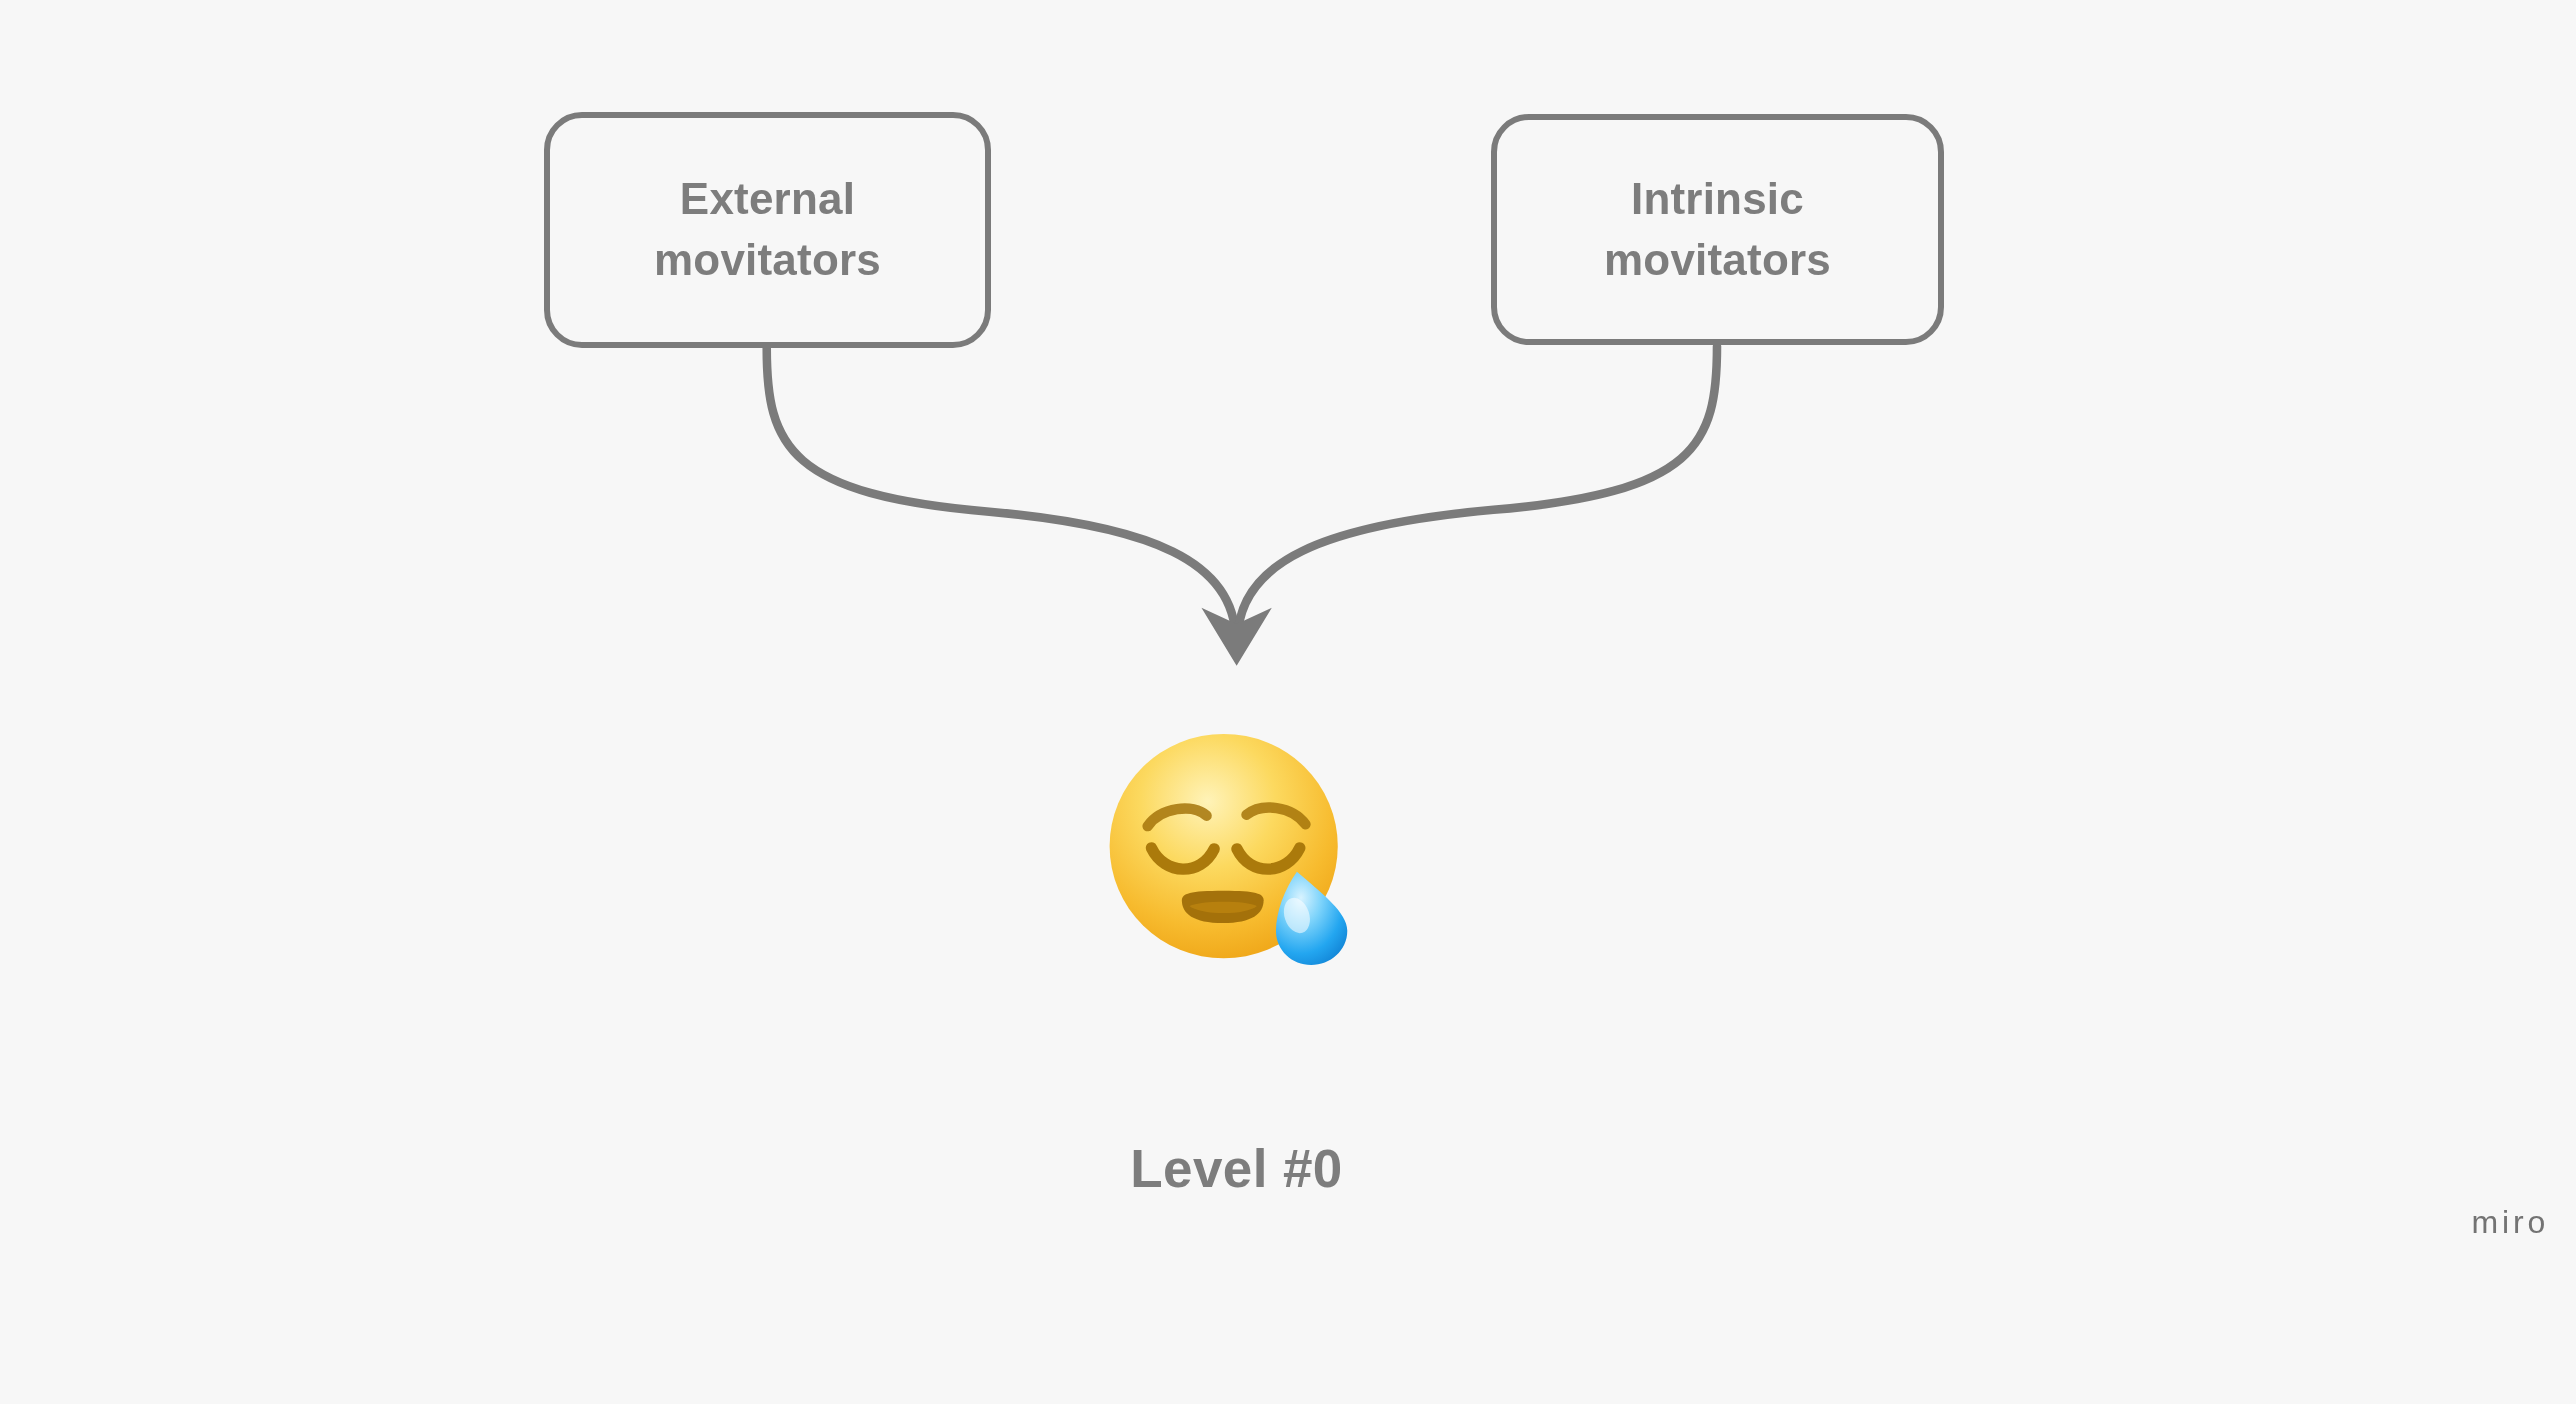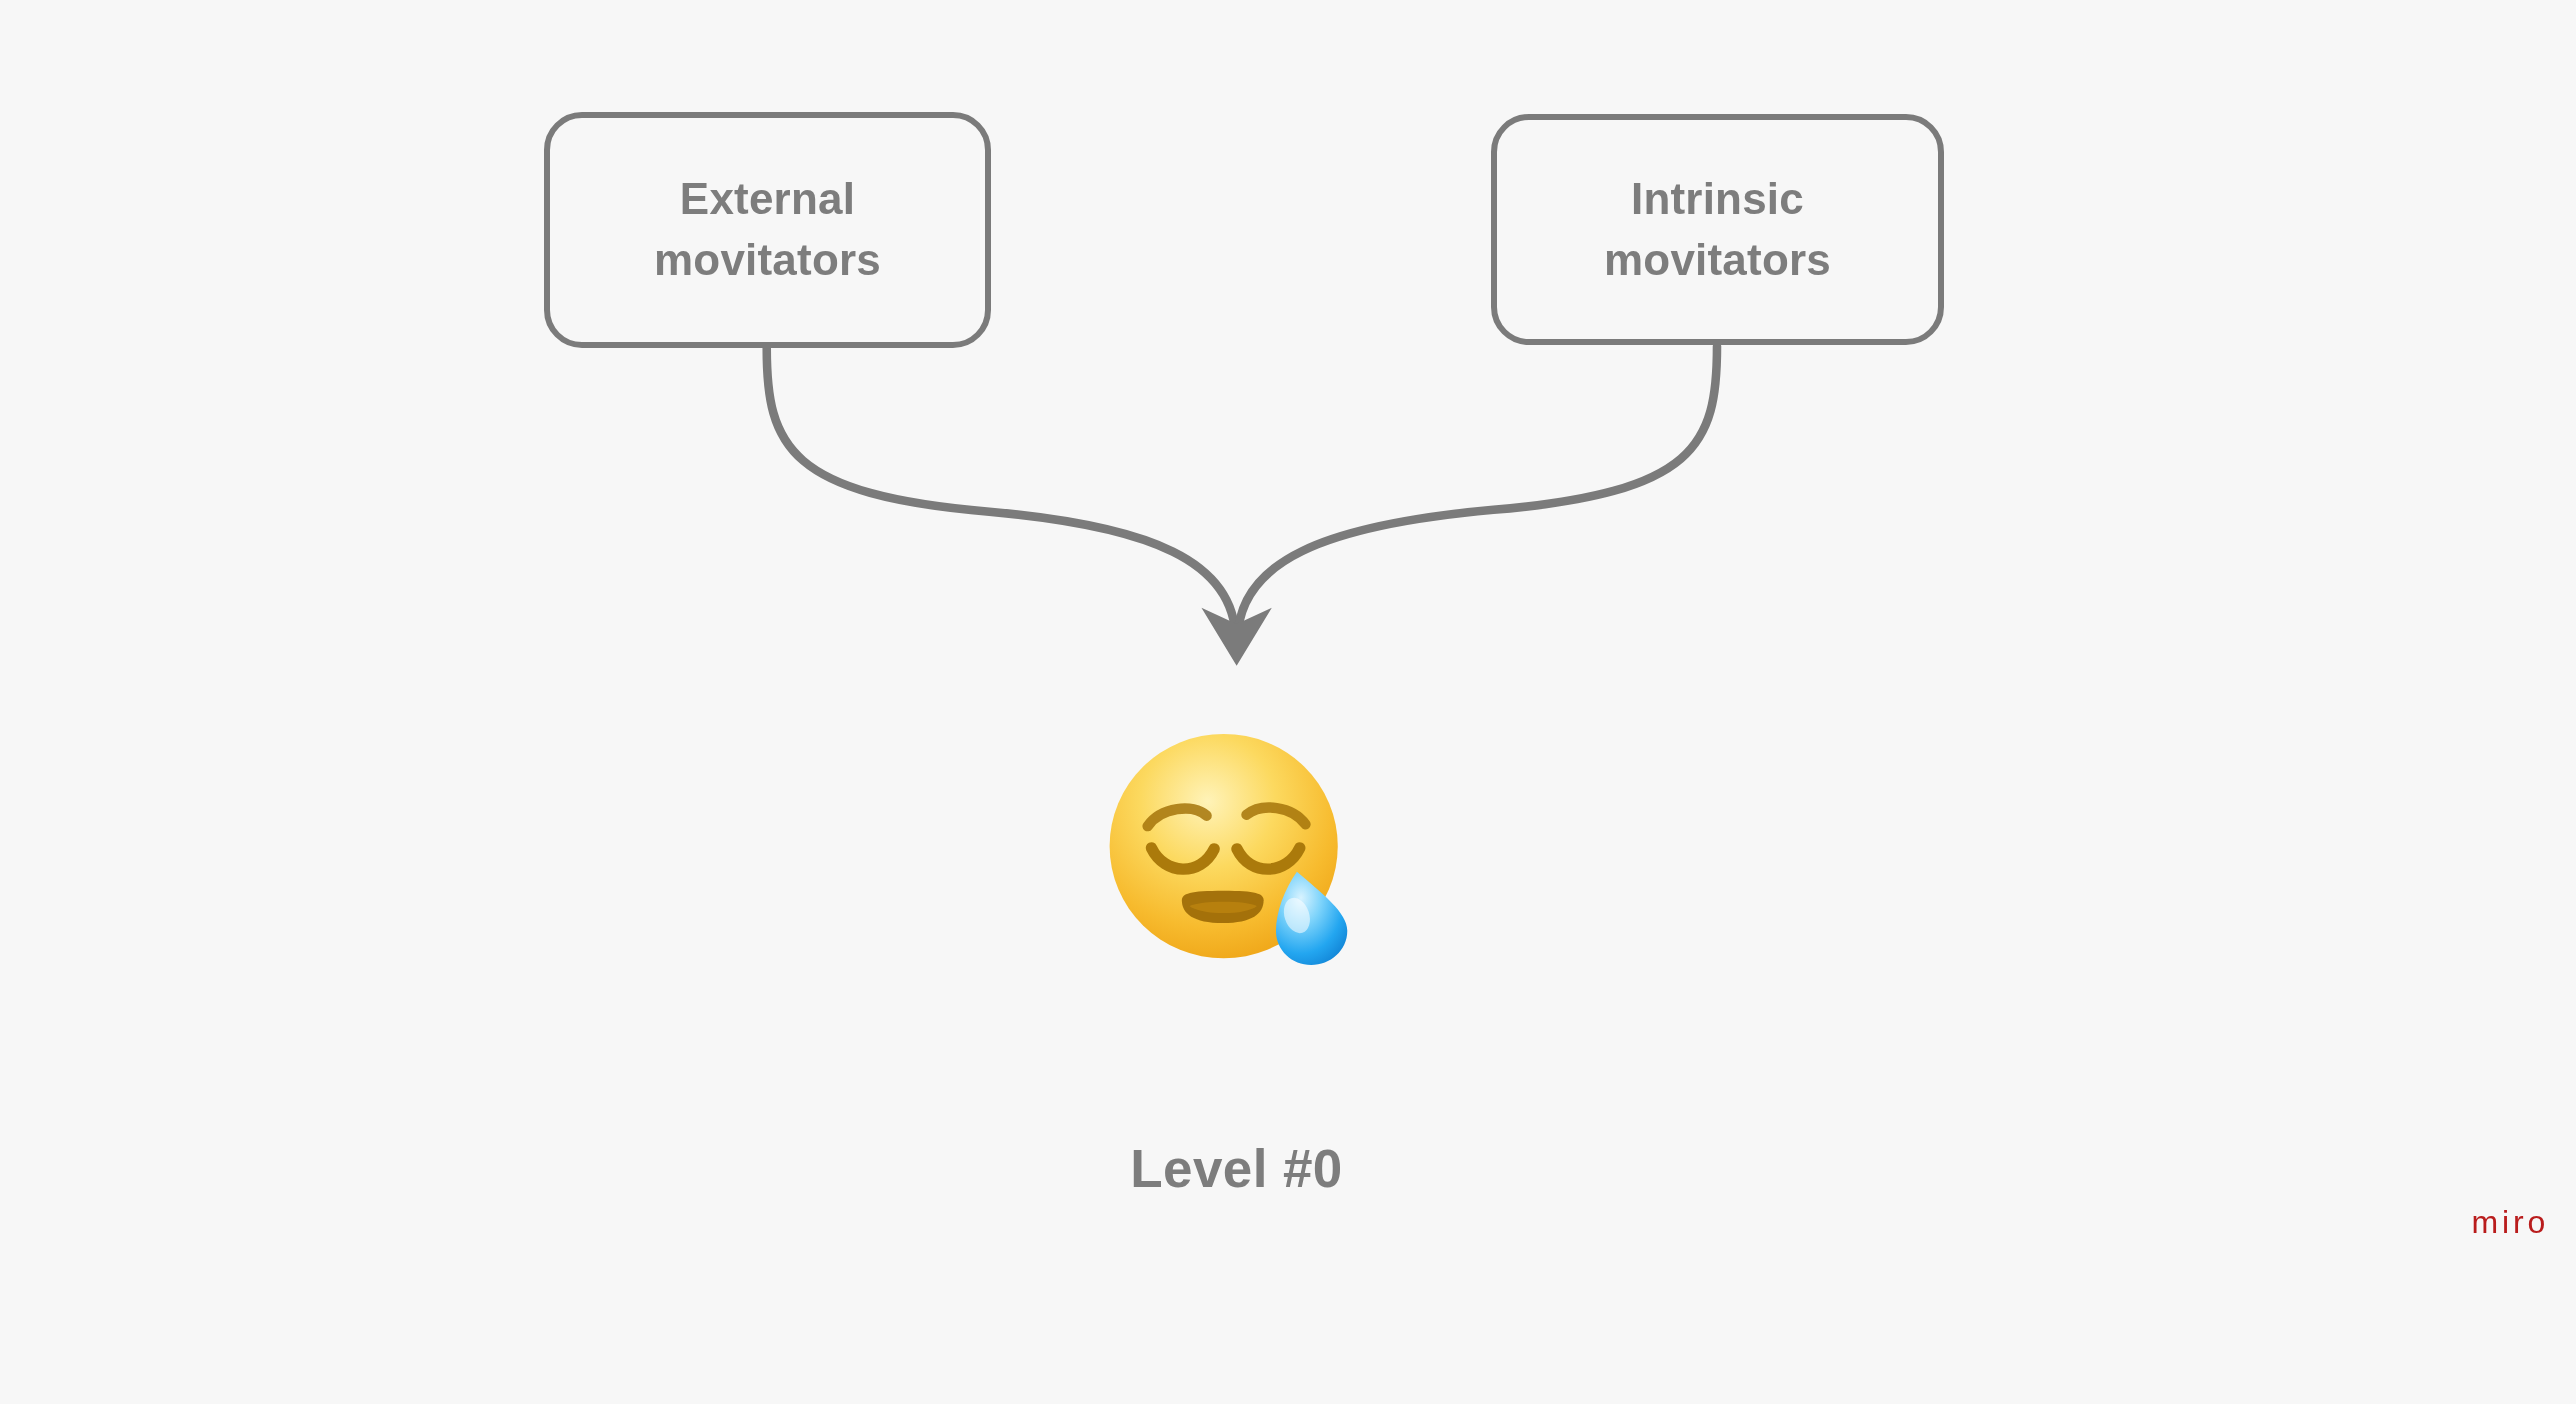--- a/index.html
+++ b/index.html
@@ -86,21 +86,21 @@
     color: #7d7d7d;
   }
   .em-dark { color: #1d1d1d; }
   .em-gray { color: #8a8a8a; }
 
   
   #watermark {
     position: absolute;
     right: 27px;
     bottom: 27px;
-    color: #b91c1c;
+    color: #737373;
     font-size: 32px;
     letter-spacing: 3.8px;
     font-weight: normal;
     user-select: none;
   }
 </style>
 </head>
 <body>
 
 <div id="board">

